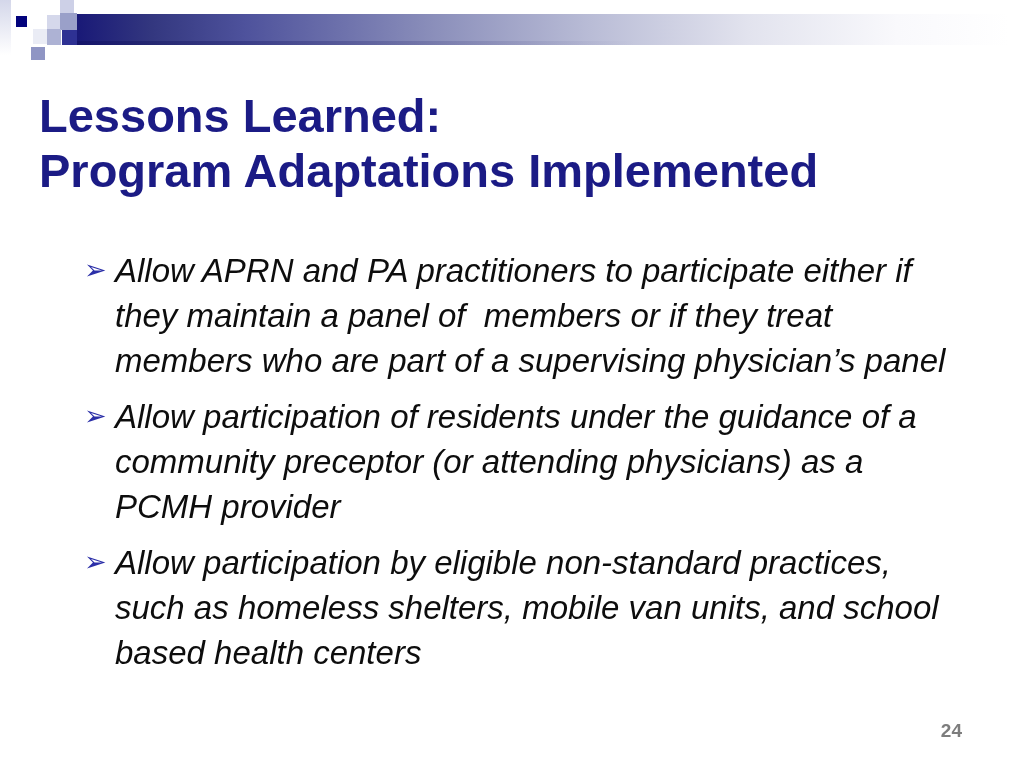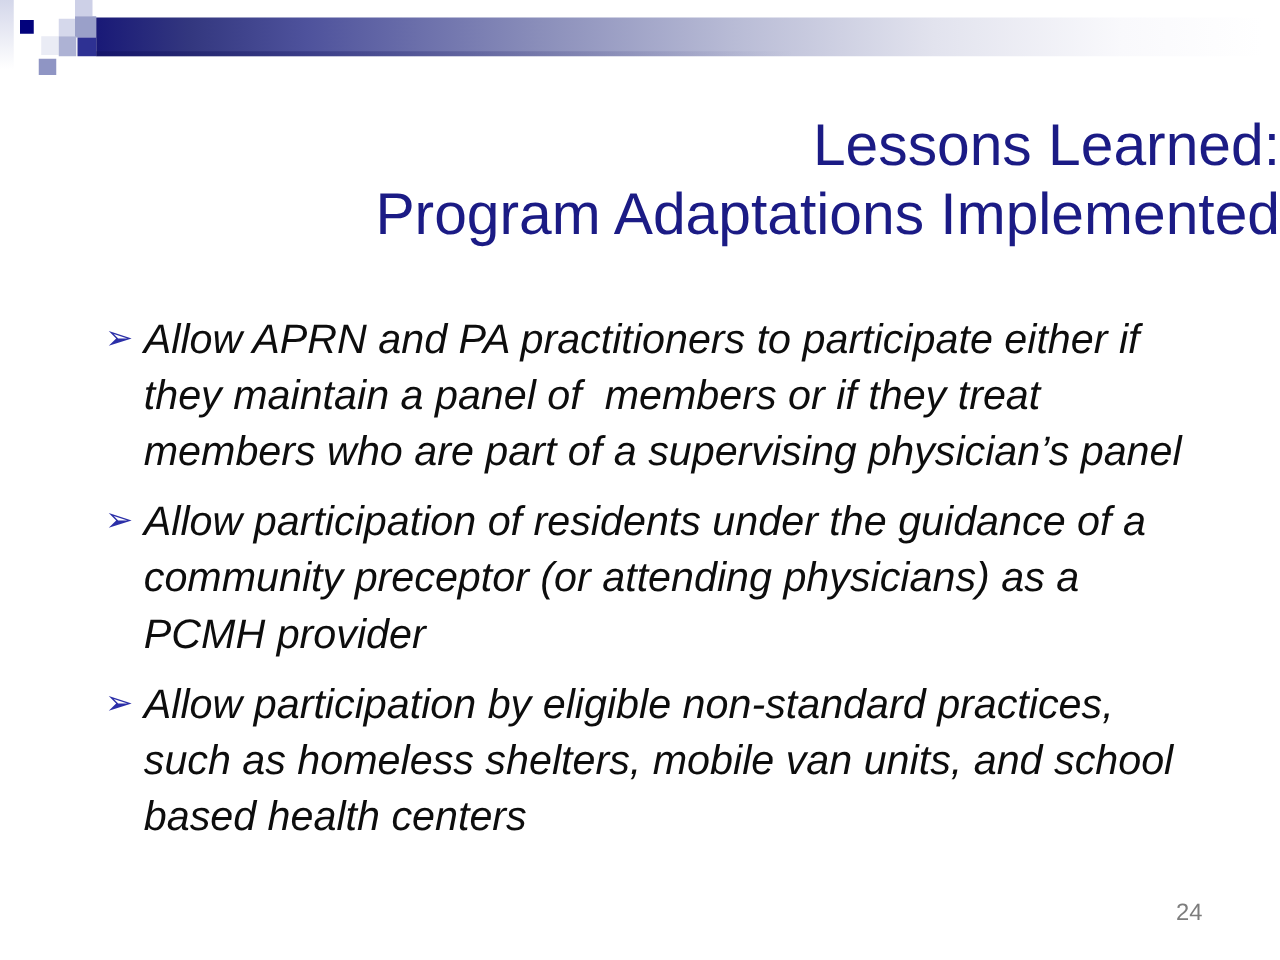--- a/index.html
+++ b/index.html
@@ -54,25 +54,26 @@
   .sq7 { left: 62px; top: 30px; width: 15px; height: 15px; background: #2e3193; }
   .sq8 { left: 31px; top: 47px; width: 14px; height: 13px; background: #8f95c4; }
 
   
   .title {
     position: absolute;
     left: 0; right: 0;
     top: 88px;
     margin: 0;
     font-size: 47px;
-    font-weight: 400;
+    font-weight: 700;
     line-height: 55px;
-    text-align: right;
+    text-align: left;
     color: var(--title-color);
     white-space: pre-wrap;
+    padding-left: 39px;
   }
 
   
   .bullets {
     position: absolute;
     left: 84px;
     top: 248px;
     width: 910px;
   }
   .bullet-row {
@@ -95,21 +96,21 @@
     white-space: pre-wrap;
     font-style: italic;
   }
 
   
   .page-number {
     position: absolute;
     right: 62px;
     bottom: 26px;
     font-size: 19px;
-    font-weight: 400;
+    font-weight: 700;
     color: var(--page-number-color);
   }
 </style>
 </head>
 <body>
 
 <div class="slide">
 
   <span class="left-wash"></span>
   <span class="sq sq1"></span>

